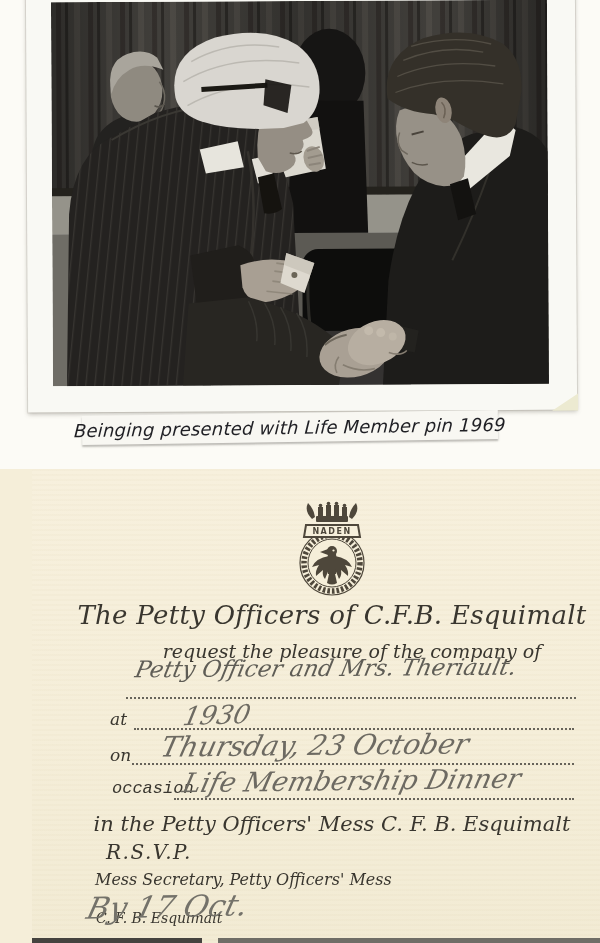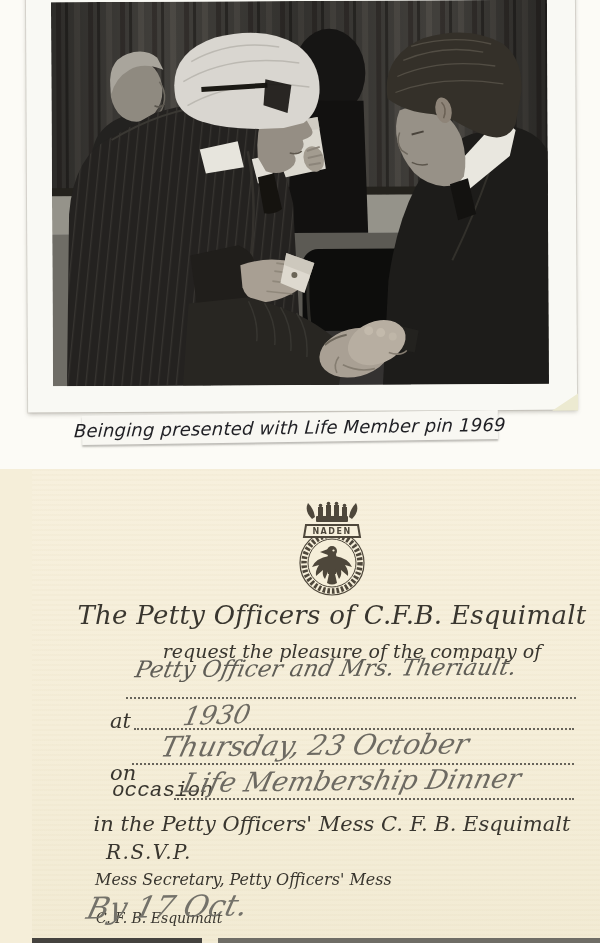--- a/index.html
+++ b/index.html
@@ -53,26 +53,26 @@
   .script { position:absolute; font-family:"DejaVu Serif", serif; font-style:italic; color:#39362f; }
   .hand   { position:absolute; font-family:"DejaVu Serif", serif; font-style:italic; color:#6d6a62; white-space:nowrap; }
 
   .heading     { top:131px; left:0; width:100%; text-align:center; font-size:26px; letter-spacing:.3px; }
   .invite-line { top:171px; left:0; width:100%; text-align:center; font-size:19px;padding-left:20px; }
 
   .guest-name { left:104px; top:186px; font-size:23px; transform:skewX(-12deg) rotate(-0.4deg); color:#5f5d56; }
   .dotline { position:absolute; border-top:2px dotted #4f4c45; opacity:.85; }
   .line-guest { left:94px; right:56px; top:228px; }
 
-  .field-label { font-size:21px; }
+  .field-label { font-size:17px; }
   .at-label  { left:78px; top:240px; }
   .at-value  { left:152px; top:231px; font-size:26px; transform:skewX(-14deg) rotate(-2deg); }
   .line-at   { left:102px; right:58px; top:259px; }
 
-  .on-label  { left:78px; top:292px; }
+  .on-label  { left:78px; top:276px; }
   .on-value  { left:130px; top:260px; font-size:28px; transform:skewX(-14deg) rotate(-0.6deg); }
   .line-on   { left:100px; right:58px; top:294px; }
 
   .occ-label { left:80px; top:310px;font-family:Liberation Mono, monospace; }
   .occ-value { left:152px; top:296px; font-size:27px; transform:skewX(-14deg) rotate(-0.8deg); }
   .line-occ  { left:142px; right:58px; top:329px; }
 
   .venue    { top:343px; left:0; width:100%; text-align:center; font-size:21px; }
   .rsvp     { left:74px; top:371px; font-size:20px; letter-spacing:1.5px; }
   .contact1 { left:63px; top:401px; font-size:16px; }

